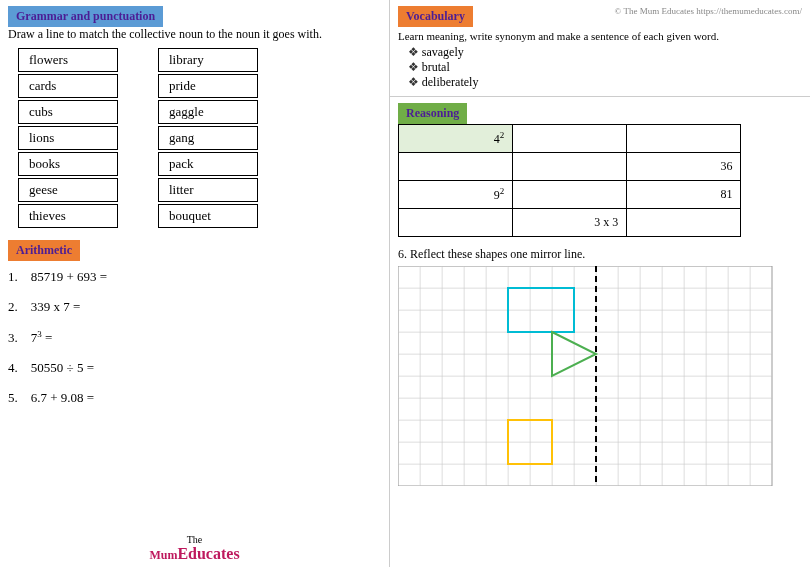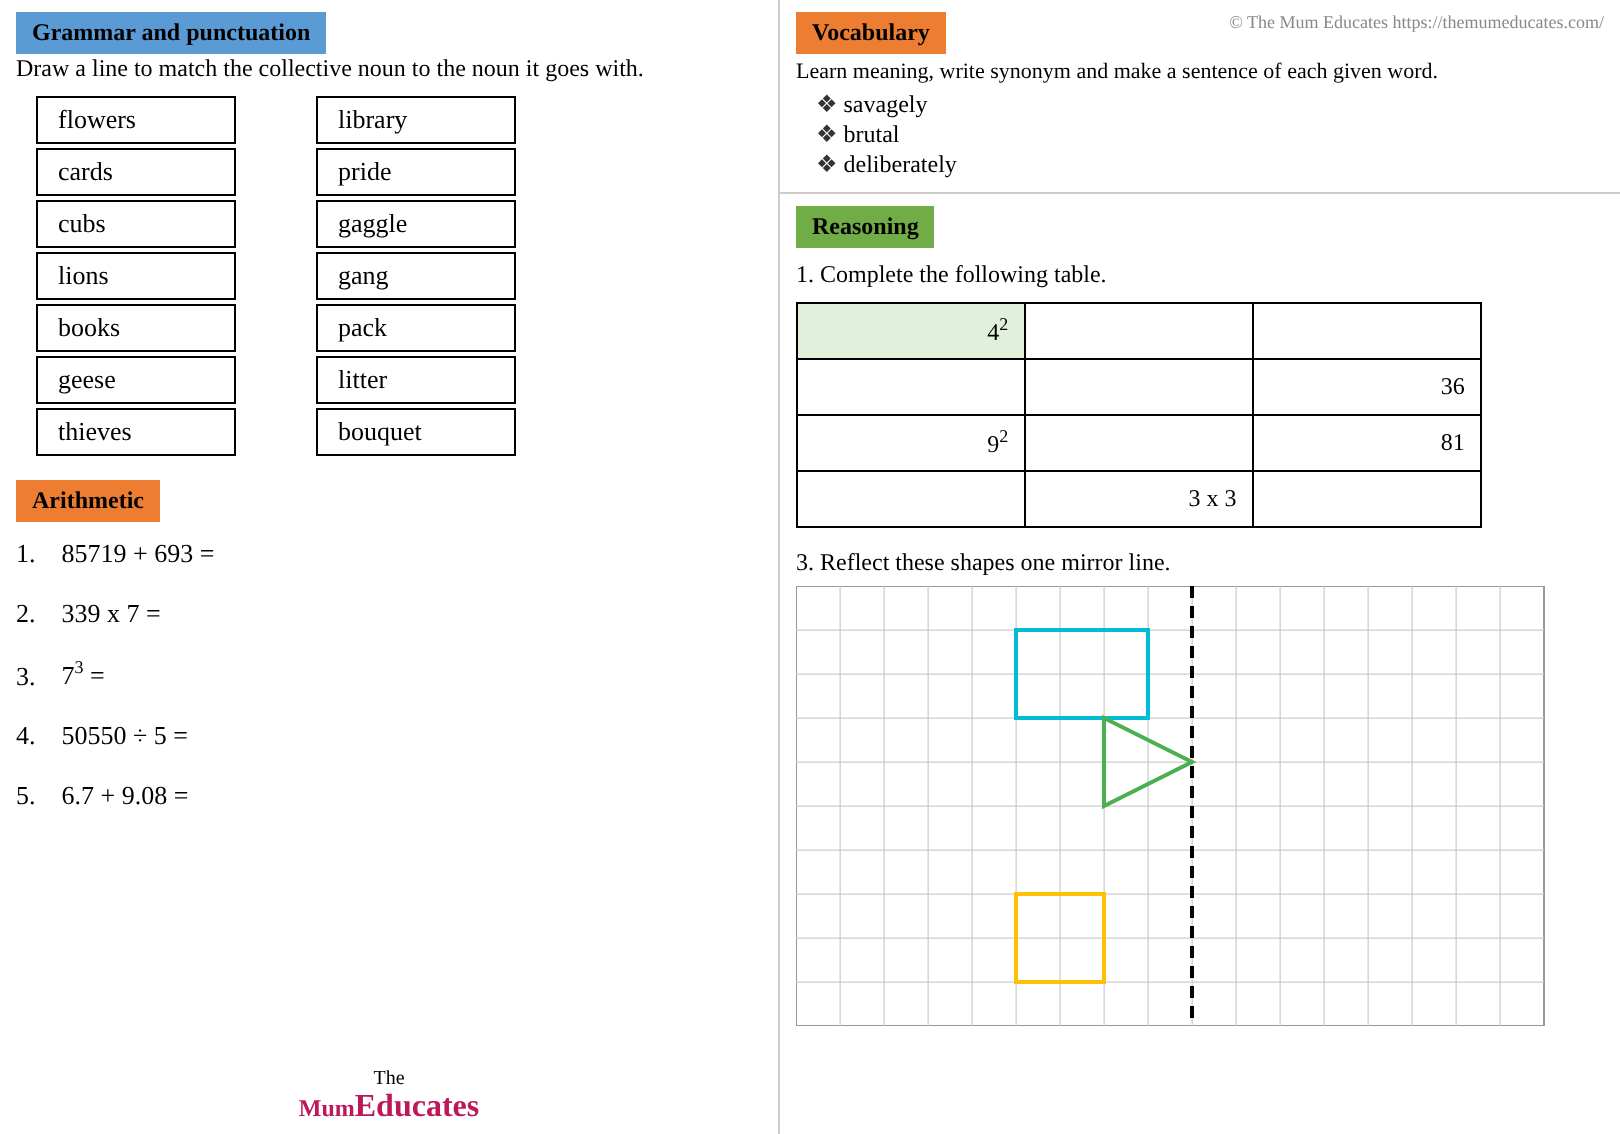--- a/index.html
+++ b/index.html
@@ -21,21 +21,21 @@
     }
 
     .right-panel {
       width: 420px;
       display: flex;
       flex-direction: column;
     }
 
     .section-header {
       padding: 3px 8px;
-      color: #000000;
+      color: #4c1d95;
       font-weight: bold;
       font-size: 12px;
       display: inline-block;
     }
 
     .grammar-header { background: #5b9bd5; }
     .vocab-header { background: #ed7d31; }
     .reasoning-header { background: #70ad47; }
     .arithmetic-header { background: #ed7d31; }
 
@@ -245,21 +245,20 @@
     <ul class="vocab-list">
       <li>savagely</li>
       <li>brutal</li>
       <li>deliberately</li>
     </ul>
   </div>
 
   <div class="reasoning-section">
     <span class="section-header reasoning-header">Reasoning</span>
 
-    <p class="question" style="margin-top:6px;">1.   Complete the following table.</p>
 
     
     <table class="reasoning-table">
       <tbody>
           <tr>
         <td class="header-cell">4<sup>2</sup></td>
         <td></td>
         <td></td>
       </tr>
       <tr>
@@ -273,21 +272,21 @@
         <td>81</td>
       </tr>
       <tr>
         <td></td>
         <td>3 x 3</td>
         <td></td>
       </tr>
     </tbody>
       </table>
 
-    <p class="q2-label">3.   Reflect these shapes one mirror line.</p>
+    <p class="q2-label">6.   Reflect these shapes one mirror line.</p>
 
     
     <div class="grid-container">
       <svg class="grid-svg" width="390" height="220">
 
         <defs>
           <pattern id="smallGrid" width="22" height="22" patternUnits="userSpaceOnUse">
             <path d="M 22 0 L 0 0 0 22" fill="none" stroke="#ccc" stroke-width="0.5"></path>
           </pattern>
         </defs>

